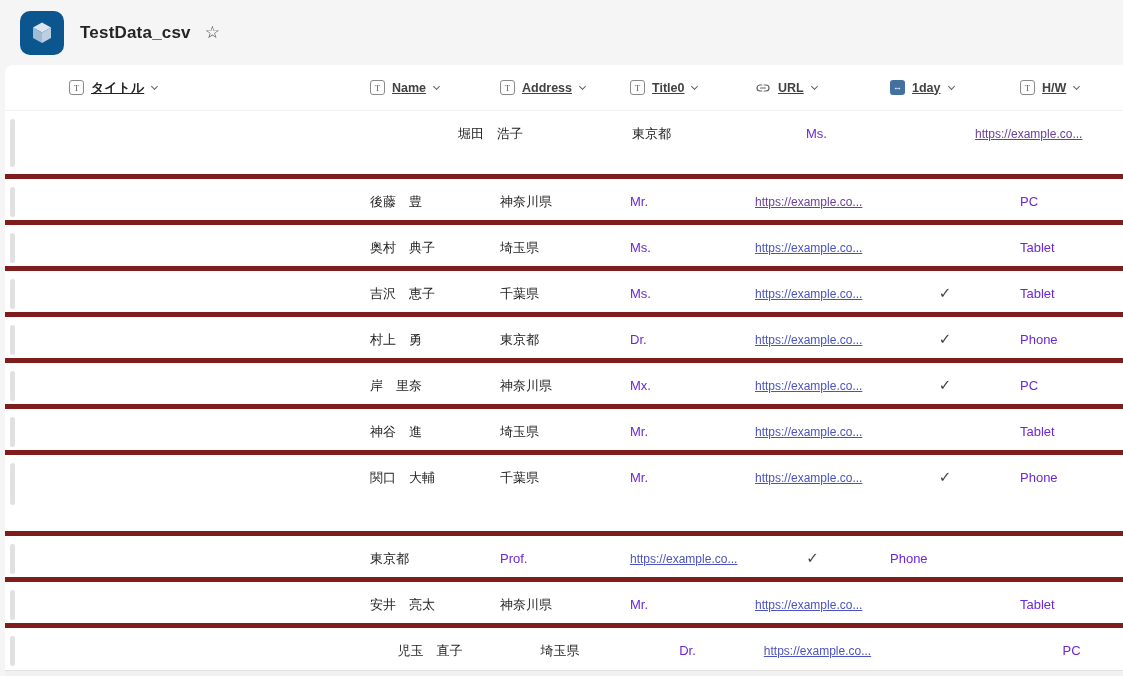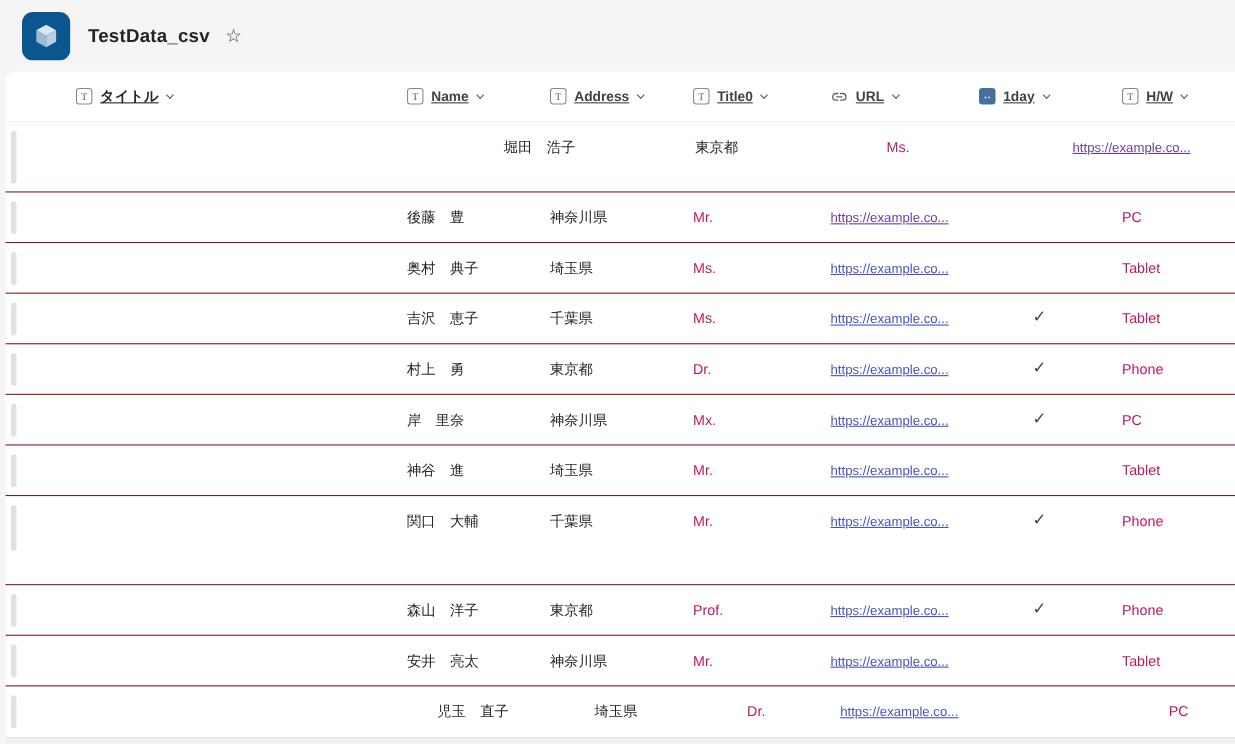--- a/index.html
+++ b/index.html
@@ -53,28 +53,28 @@
     background: #44709f; color: #ffffff; display: flex; align-items: center;
     justify-content: center; font-size: 9px; line-height: 1;
   }
   .linkicon { flex: 0 0 auto; display: block; }
   .chev {
     width: 5px; height: 5px; border-right: 1.4px solid #616161;
     border-bottom: 1.4px solid #616161; transform: rotate(45deg);
     margin-left: 8px; margin-top: -3px; flex: 0 0 auto;
   }
   
-  .row { border-top: 1px solid #7f1d1d; cursor: pointer; }
+  .row { border-top: 5px solid #7f1d1d; cursor: pointer; }
   .row:first-child { border-top: 1px solid #f0f0f0; }
   .cell {
     padding-left: 10px; padding-top: 14px;
     font-size: 13px; color: #242424; line-height: 18px;
     white-space: nowrap; overflow: hidden;
   }
-  .cell.dim { color: #be185d; }
+  .cell.dim { color: #6d28d9; }
   .gutter { position: relative; }
   .dragbar {
     position: absolute; left: 5px; top: 8px; width: 5px;
     background: #e1e1e1; border-radius: 3px;
   }
   a.urllink {
     font-size: 12px; text-decoration: underline; color: #4b53c1;
   }
   a.urllink.visited { color: #6b3f9e; }
   .checkcell { display: flex; justify-content: center; align-items: flex-start; padding-top: 10px; }
@@ -258,21 +258,20 @@
         <div class="checkcell">
           <span class="checkmark">✓</span>
         </div>
         <div class="cell dim">Phone</div>
       </div>
       <div class="gridrow row" style="height: 46px;">
         <div class="gutter">
           <div class="dragbar" style="height: 30px;"></div>
         </div>
         <div class="cell"></div>
-        <div class="cell">森山　洋子</div>
         <div class="cell">東京都</div>
         <div class="cell dim">Prof.</div>
         <div class="cell"><a class="urllink">https://example.co...</a></div>
         <div class="checkcell">
           <span class="checkmark">✓</span>
         </div>
         <div class="cell dim">Phone</div>
       </div>
       <div class="gridrow row" style="height: 46px;">
         <div class="gutter">

